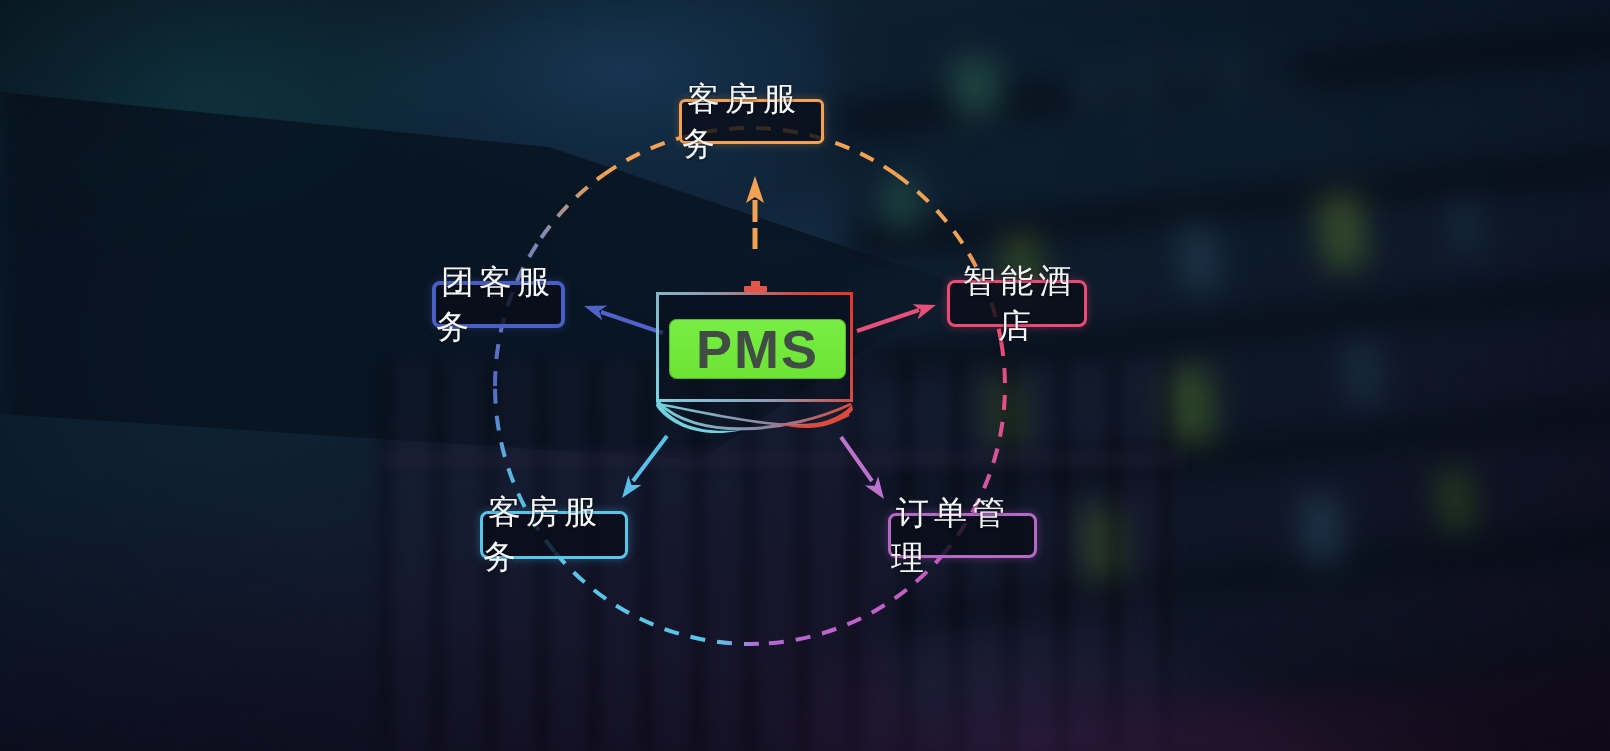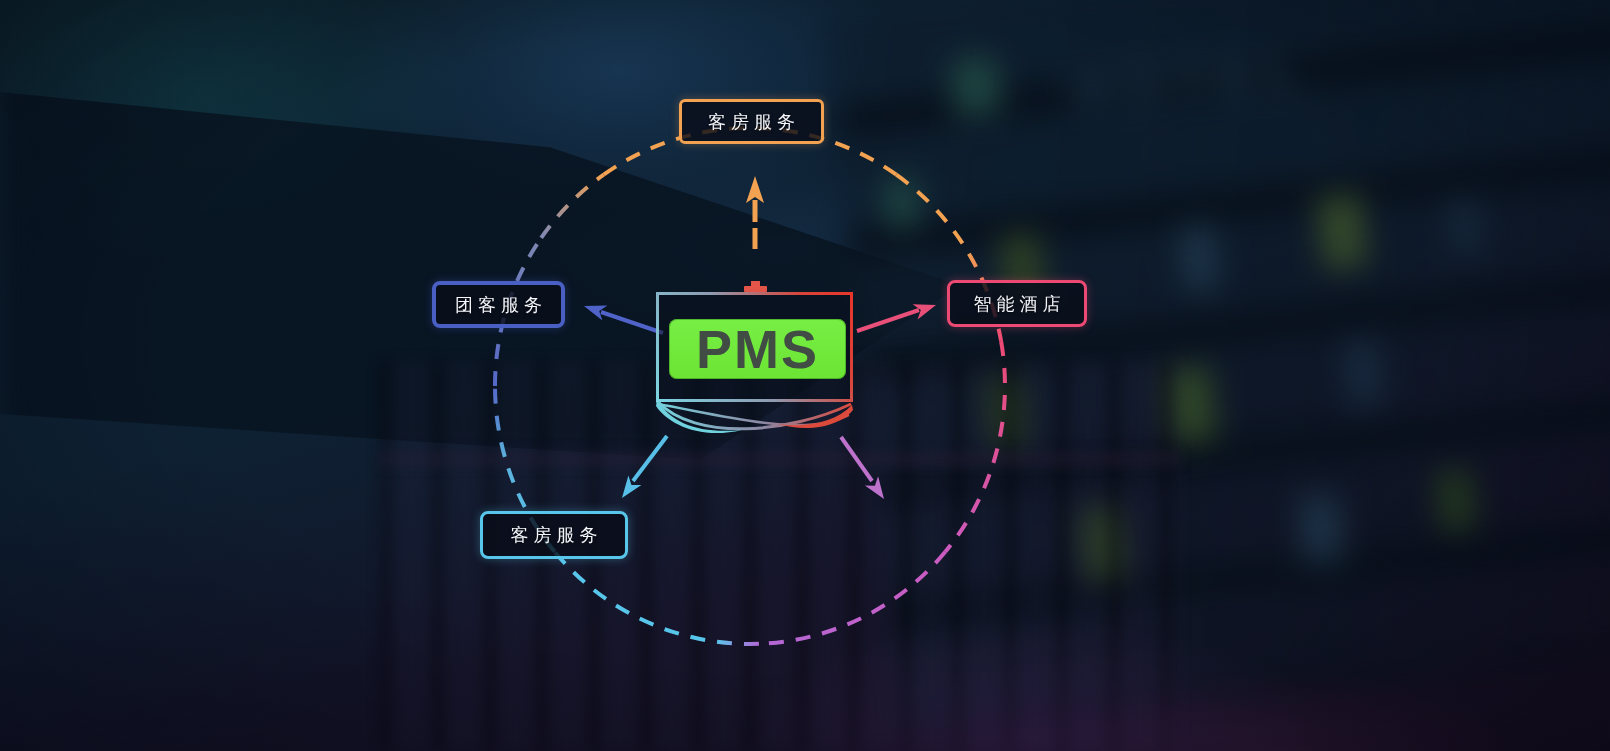--- a/index.html
+++ b/index.html
@@ -56,27 +56,27 @@
     background:rgba(10,16,30,.55);}
   .antenna-bar{position:absolute;left:85px;top:-9px;width:23px;height:6px;background:#e25548;border-radius:1px;}
   .antenna-stem{position:absolute;left:92px;top:-14px;width:9px;height:6px;background:#e25548;}
   .screen{position:absolute;left:10px;top:24px;width:177px;height:60px;border-radius:8px;
     background:linear-gradient(180deg,#77ee44,#6ce434);
     box-shadow:inset 0 0 0 1px rgba(40,120,20,.45);
     display:flex;align-items:center;justify-content:center;}
   .screen span{font-size:54px;font-weight:bold;color:#414c44;letter-spacing:2px;}
   
   .node{position:absolute;box-sizing:border-box;display:flex;align-items:center;justify-content:center;
-    color:#f4f6fa;font-size:18px;font-weight:500;letter-spacing:5px;text-indent:5px;
+    color:#f4f6fa;font-size:33px;font-weight:500;letter-spacing:5px;text-indent:5px;
     border:3px solid;border-radius:8px;background:rgba(10,14,26,.82);
     text-shadow:0 1px 3px rgba(0,0,0,.55);}
   .node-top{left:679px;top:99px;width:145px;height:45px;border-color:#f2a251;border-radius:6px;
     box-shadow:0 0 10px rgba(242,162,81,.30);}
   .node-right{left:947px;top:280px;width:140px;height:47px;border-color:#ec4a73;
-    box-shadow:0 0 10px rgba(236,74,115,.35);}
+    box-shadow:0 0 10px rgba(236,74,115,.35);text-align:center;}
   .node-bottom-right{left:888px;top:513px;width:149px;height:45px;border-color:#b568c5;
     box-shadow:0 0 10px rgba(181,104,197,.35);}
   .node-bottom-left{left:480px;top:511px;width:148px;height:48px;border-color:#58c6ea;
     box-shadow:0 0 10px rgba(88,198,234,.35);}
   .node-left{left:432px;top:281px;width:133px;height:47px;border-color:#4a5fc4;border-width:4px;
     box-shadow:0 0 10px rgba(74,95,196,.35);}
 </style>
 </head>
 <body>
 
@@ -197,20 +197,23 @@
       <span>PMS</span>
     </div>
   </div>
 
   <div class="node node-top">
     <span>客房服务</span>
   </div>
   <div class="node node-right">
     <span>智能酒店</span>
   </div>
+  <div class="node node-bottom-right">
+    <span>订单管理</span>
+  </div>
   <div class="node node-bottom-left">
     <span>客房服务</span>
   </div>
   <div class="node node-left">
     <span>团客服务</span>
   </div>
 
 </div>
 
 </body></html>

